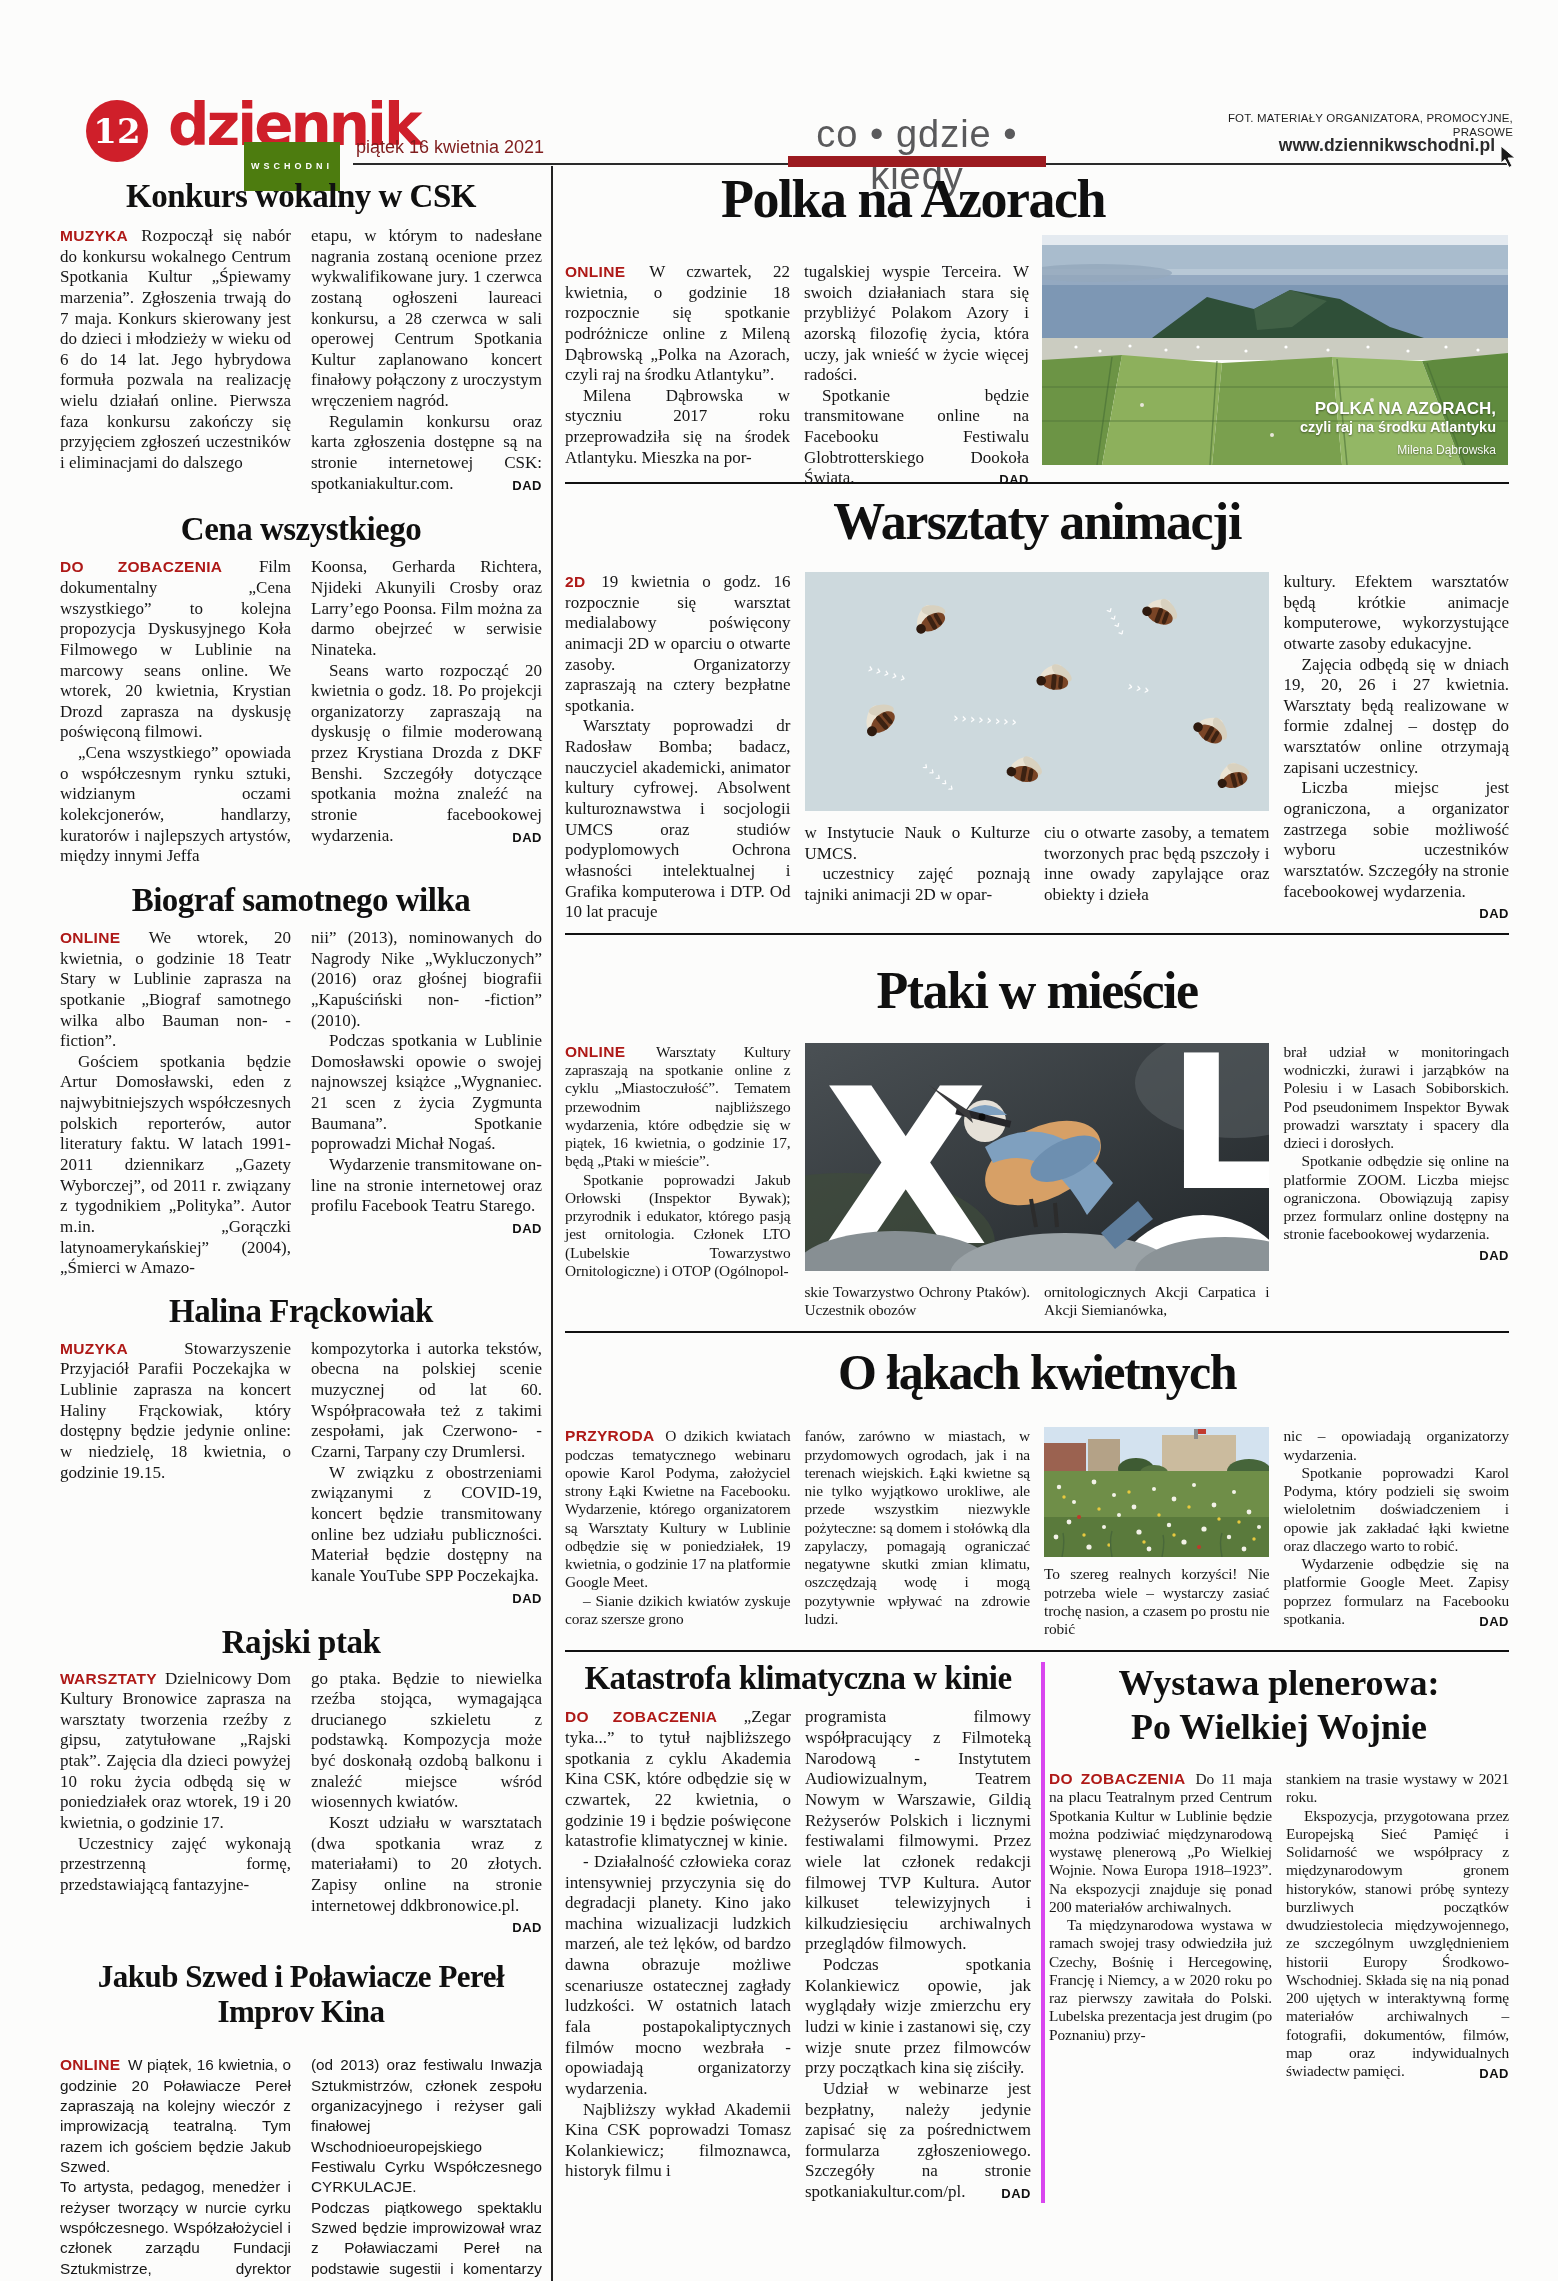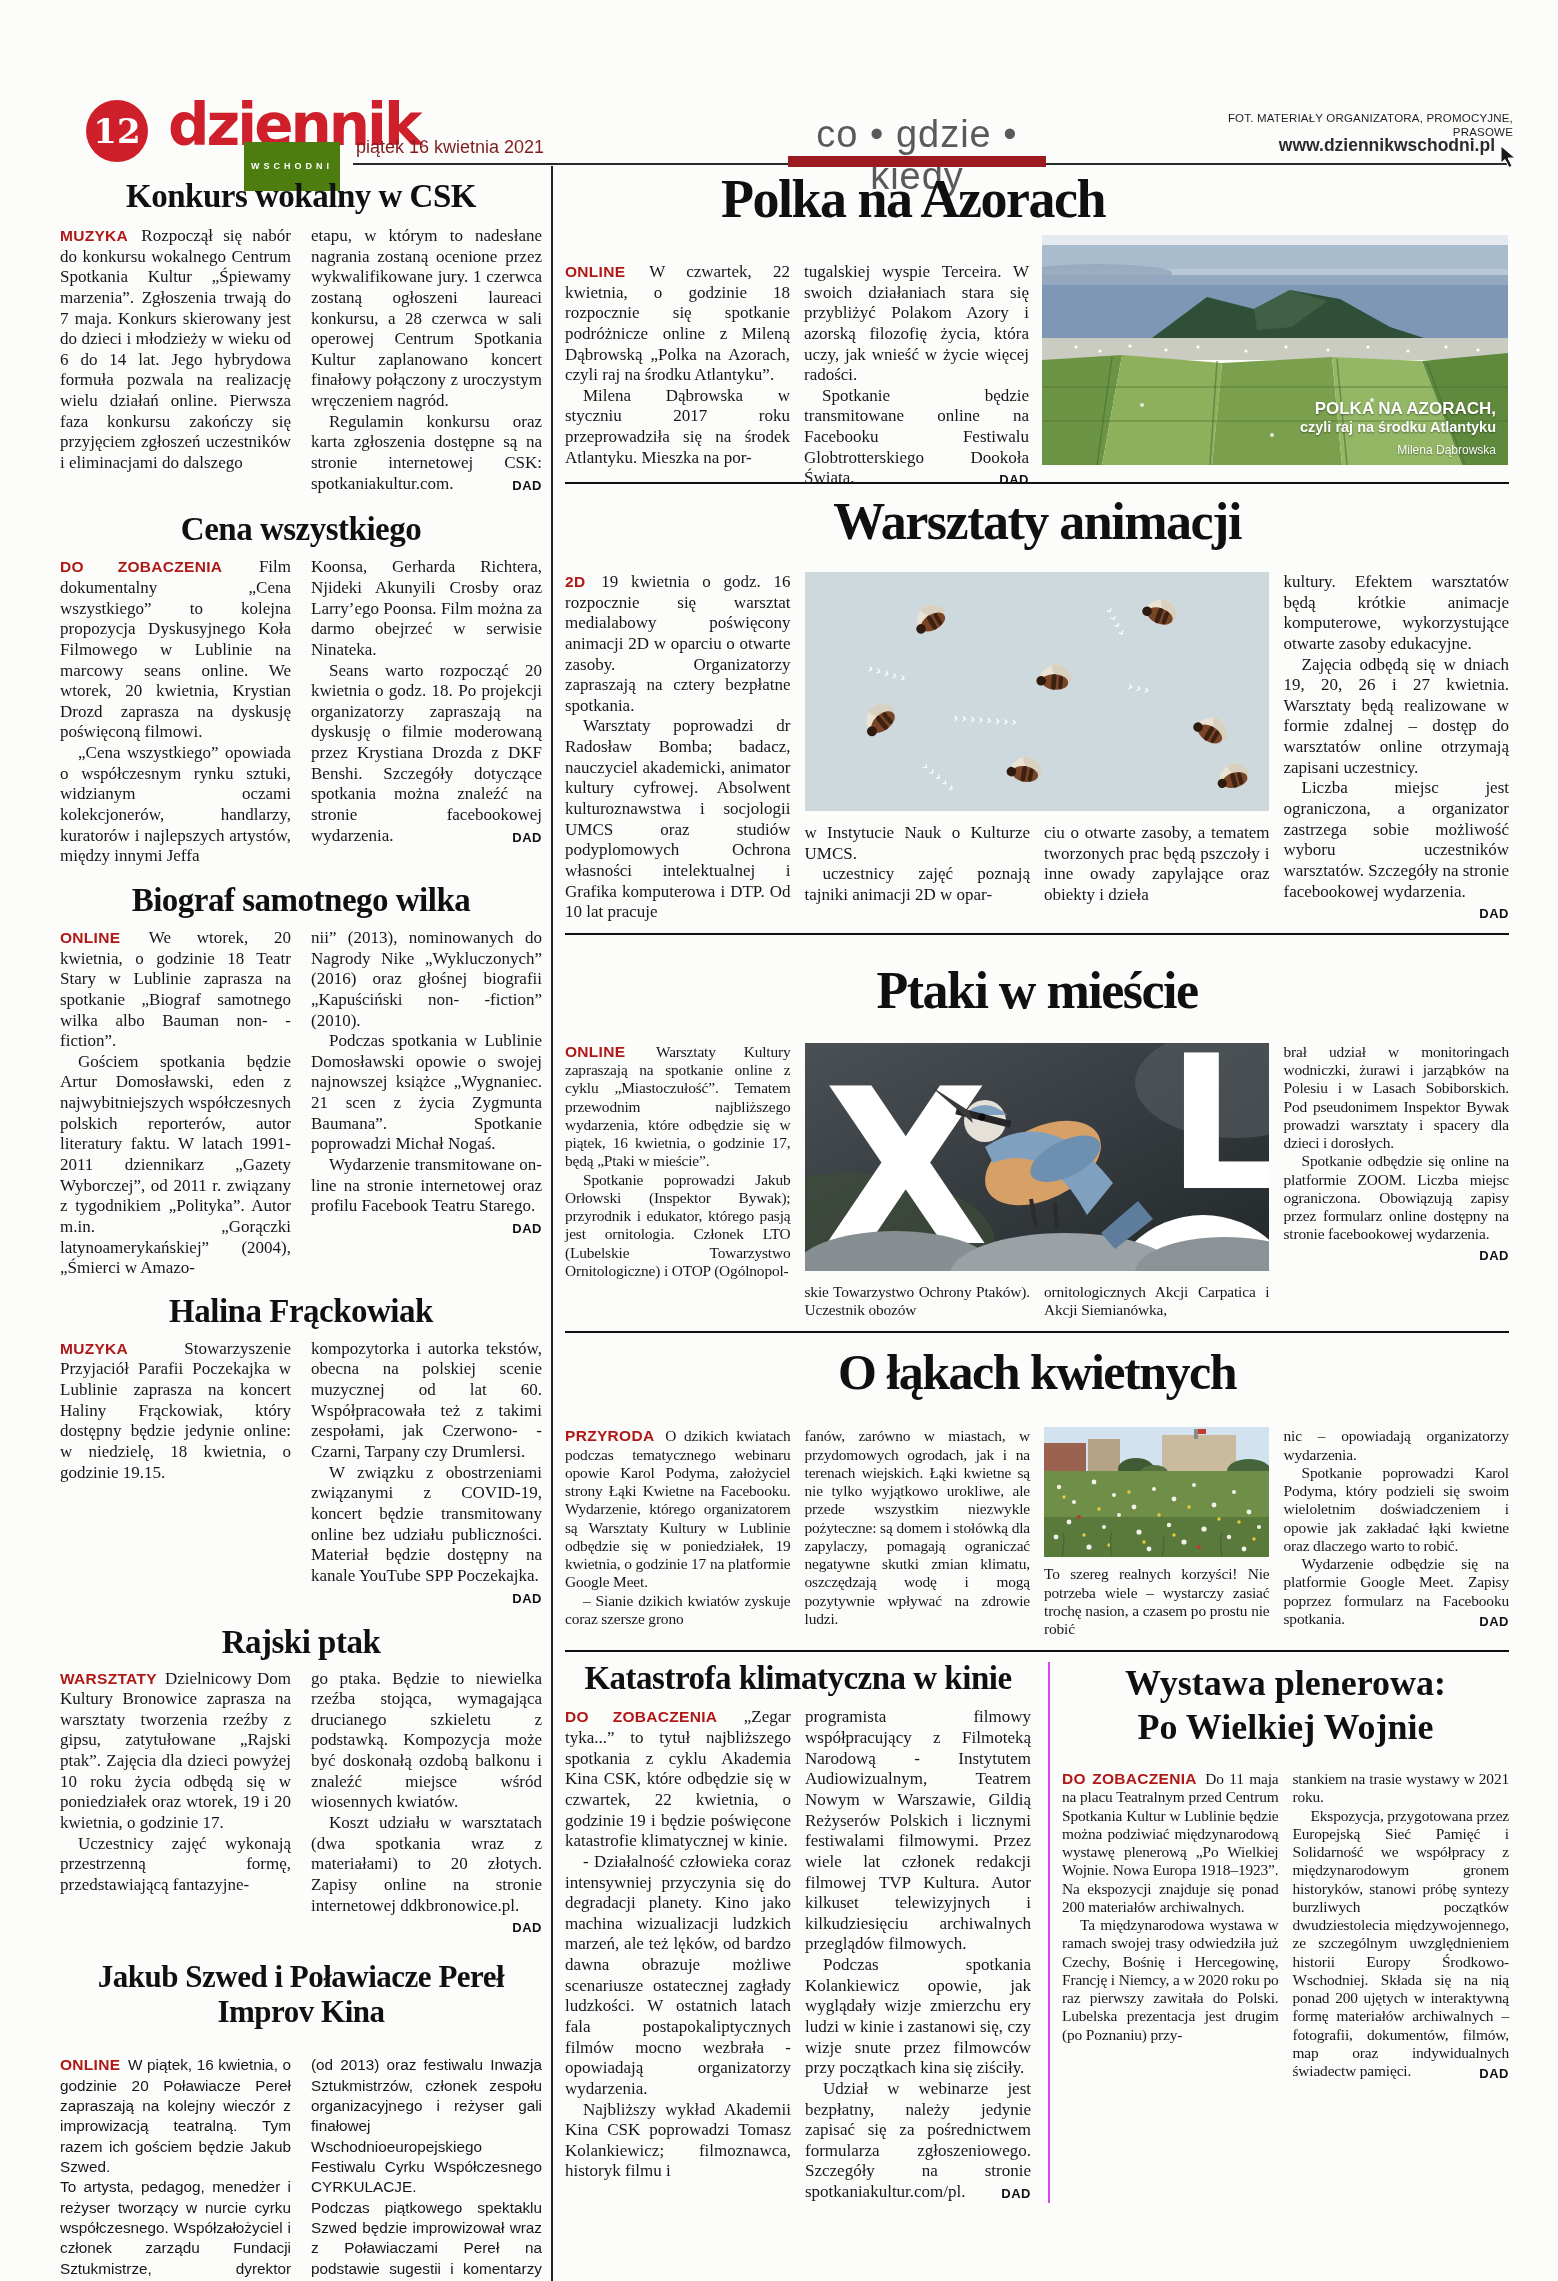--- a/index.html
+++ b/index.html
@@ -60,21 +60,21 @@
   .rule{height:2px;background:#111;border:none;margin:0;}
   .grid4{display:grid;grid-template-columns:repeat(4,1fr);column-gap:14px;}
   .mid{grid-column:2/4;}
   .mid .cols{gap:14px;margin-top:12px;}
   .warsztaty h1{margin-top:12px;} .warsztaty .grid4{margin-top:24px;} .warsztaty{padding-bottom:10px;}
   .ptaki h1{margin-top:30px;}    .ptaki .grid4{margin-top:26px;}    .ptaki{padding-bottom:12px;}
   .laki h1{margin-top:14px;font-size:50px;} .laki .grid4{margin-top:30px;} .laki{padding-bottom:12px;}
   .laki .below{margin-top:8px;}
   .bottom-row{display:flex;border-top:2px solid #111;padding-top:10px;}
   .b-kat{width:466px;padding-right:6px;}
-  .b-wys{width:458px;border-left:2px solid #d946ef;padding-left:12px;margin-left:11px;flex:1;}
+  .b-wys{width:458px;border-left:4px solid #d946ef;padding-left:4px;margin-left:4px;flex:1;}
   .b-kat .cols{margin-top:12px;gap:14px;}
   .b-wys .cols{margin-top:20px;gap:14px;}
   .b-wys h2{font-size:36px;line-height:1.22;}
 
   
   .photo{position:relative;overflow:hidden;}
   .azores{position:absolute;left:477px;top:69px;width:466px;height:230px;}
   .az-cap{position:absolute;right:12px;bottom:8px;text-align:right;color:#fff;
     font-family:"Liberation Sans",sans-serif;text-shadow:0 1px 2px rgba(0,0,0,.45);}
   .az-cap .l1{font-weight:700;font-size:17px;line-height:1.15;}

